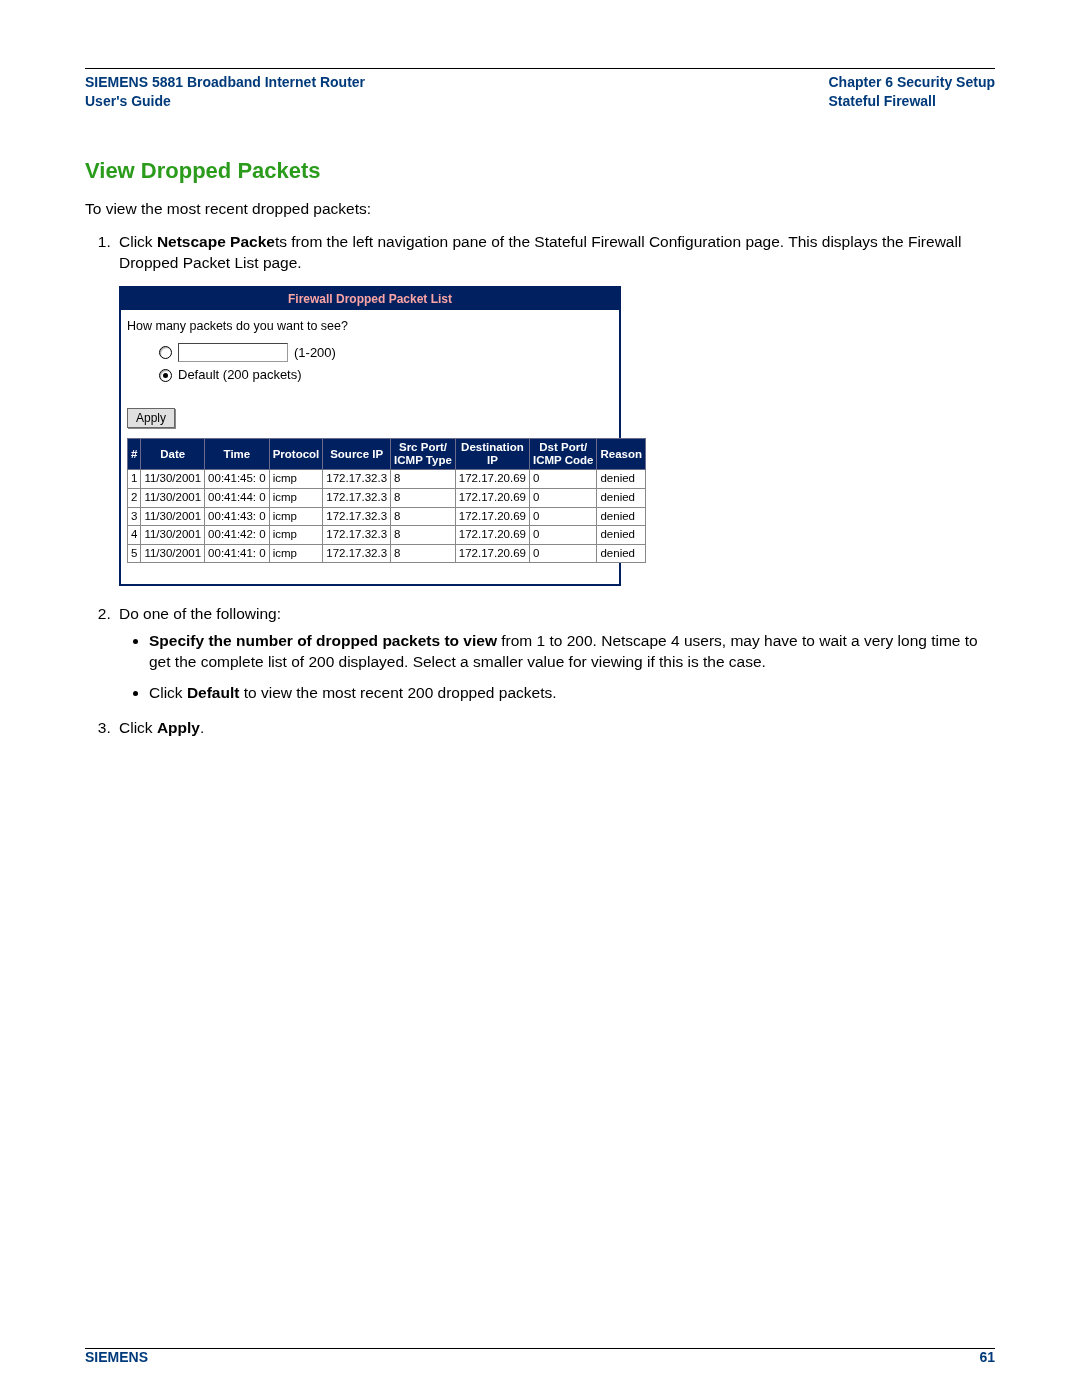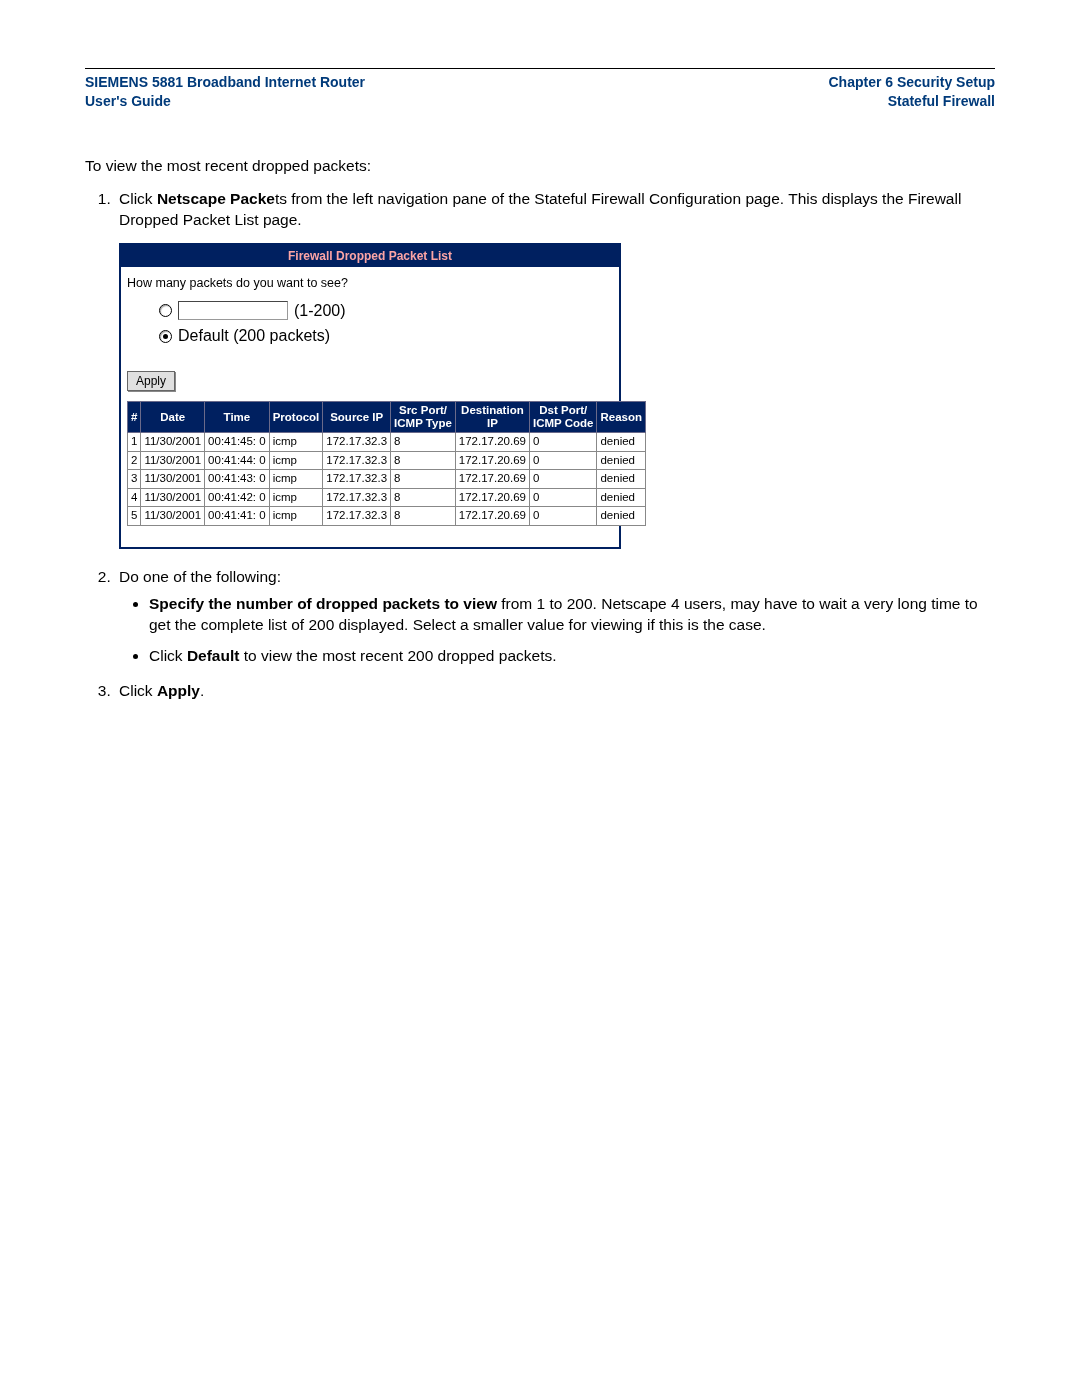--- a/index.html
+++ b/index.html
@@ -26,21 +26,21 @@
     border-top: 1px solid #000;
     margin: 4px 0 0 0;
   }
   .header-row {
     display: flex;
     justify-content: space-between;
     font-size: 14px;
     line-height: 1.35;
   }
   .header-left { font-weight: bold; color: #003a7a; }
-  .header-right { font-weight: bold; color: #003a7a; text-align: right; }
+  .header-right { font-weight: bold; color: #003a7a; }
 
   .content {
     margin-top: 45px;
     font-size: 15.5px;
     line-height: 1.35;
   }
   h2.section {
     color: #2a9b1a;
     font-size: 22px;
     margin: 0 0 14px 0;
@@ -64,21 +64,21 @@
   .panel-title {
     background: #002060;
     color: #fca5a5;
     text-align: center;
     font-weight: bold;
     padding: 3px 2px;
     font-size: 12px;
   }
   .panel-body { padding: 6px 6px 21px 6px; }
   .prompt { margin: 2px 0 8px 0; font-size: 12.5px; }
-  .radio-row { display: flex; align-items: center; margin-left: 32px; margin-bottom: 4px; font-size: 16px; }
+  .radio-row { display: flex; align-items: center; margin-left: 32px; margin-bottom: 4px; font-size: 13px; }
   .radio-dot {
     width: 11px; height: 11px; border-radius: 50%;
     border: 1px solid #000; margin-right: 6px; display: inline-block; position: relative; background: #fff;
     box-shadow: inset 1px 1px 1px rgba(0,0,0,0.35);
   }
   .radio-dot.checked::after {
     content: ""; position: absolute; width: 5px; height: 5px; background: #000; border-radius: 50%;
     left: 3px; top: 3px;
   }
   .textinput {
@@ -127,20 +127,21 @@
       <div>SIEMENS 5881 Broadband Internet Router</div>
       <div>User's Guide</div>
     </div>
     <div class="header-right">
       <div>Chapter 6  Security Setup</div>
       <div>Stateful Firewall</div>
     </div>
   </div>
 
   <div class="content">
+    <h2 class="section">View Dropped Packets</h2>
     <p class="intro">To view the most recent dropped packets:</p>
 
     <ol class="steps">
       <li>
         <span>Click </span><b>Netscape Packe</b><span>ts from the left navigation pane of the Stateful Firewall Configuration page. This displays the Firewall Dropped Packet List page.</span>
 
         <div class="panel">
           <div class="panel-title">Firewall Dropped Packet List</div>
           <div class="panel-body">
             <div class="prompt">How many packets do you want to see?</div>
@@ -246,14 +247,21 @@
           </li>
         </ul>
       </li>
 
       <li>
         <span>Click </span><b>Apply</b><span>.</span>
       </li>
     </ol>
   </div>
 
+  <div class="footer">
+    <hr class="hr-bot">
+    <div class="footer-row">
+      <span>SIEMENS</span>
+      <span>61</span>
+    </div>
+  </div>
 
 </div>
 
 </body></html>

